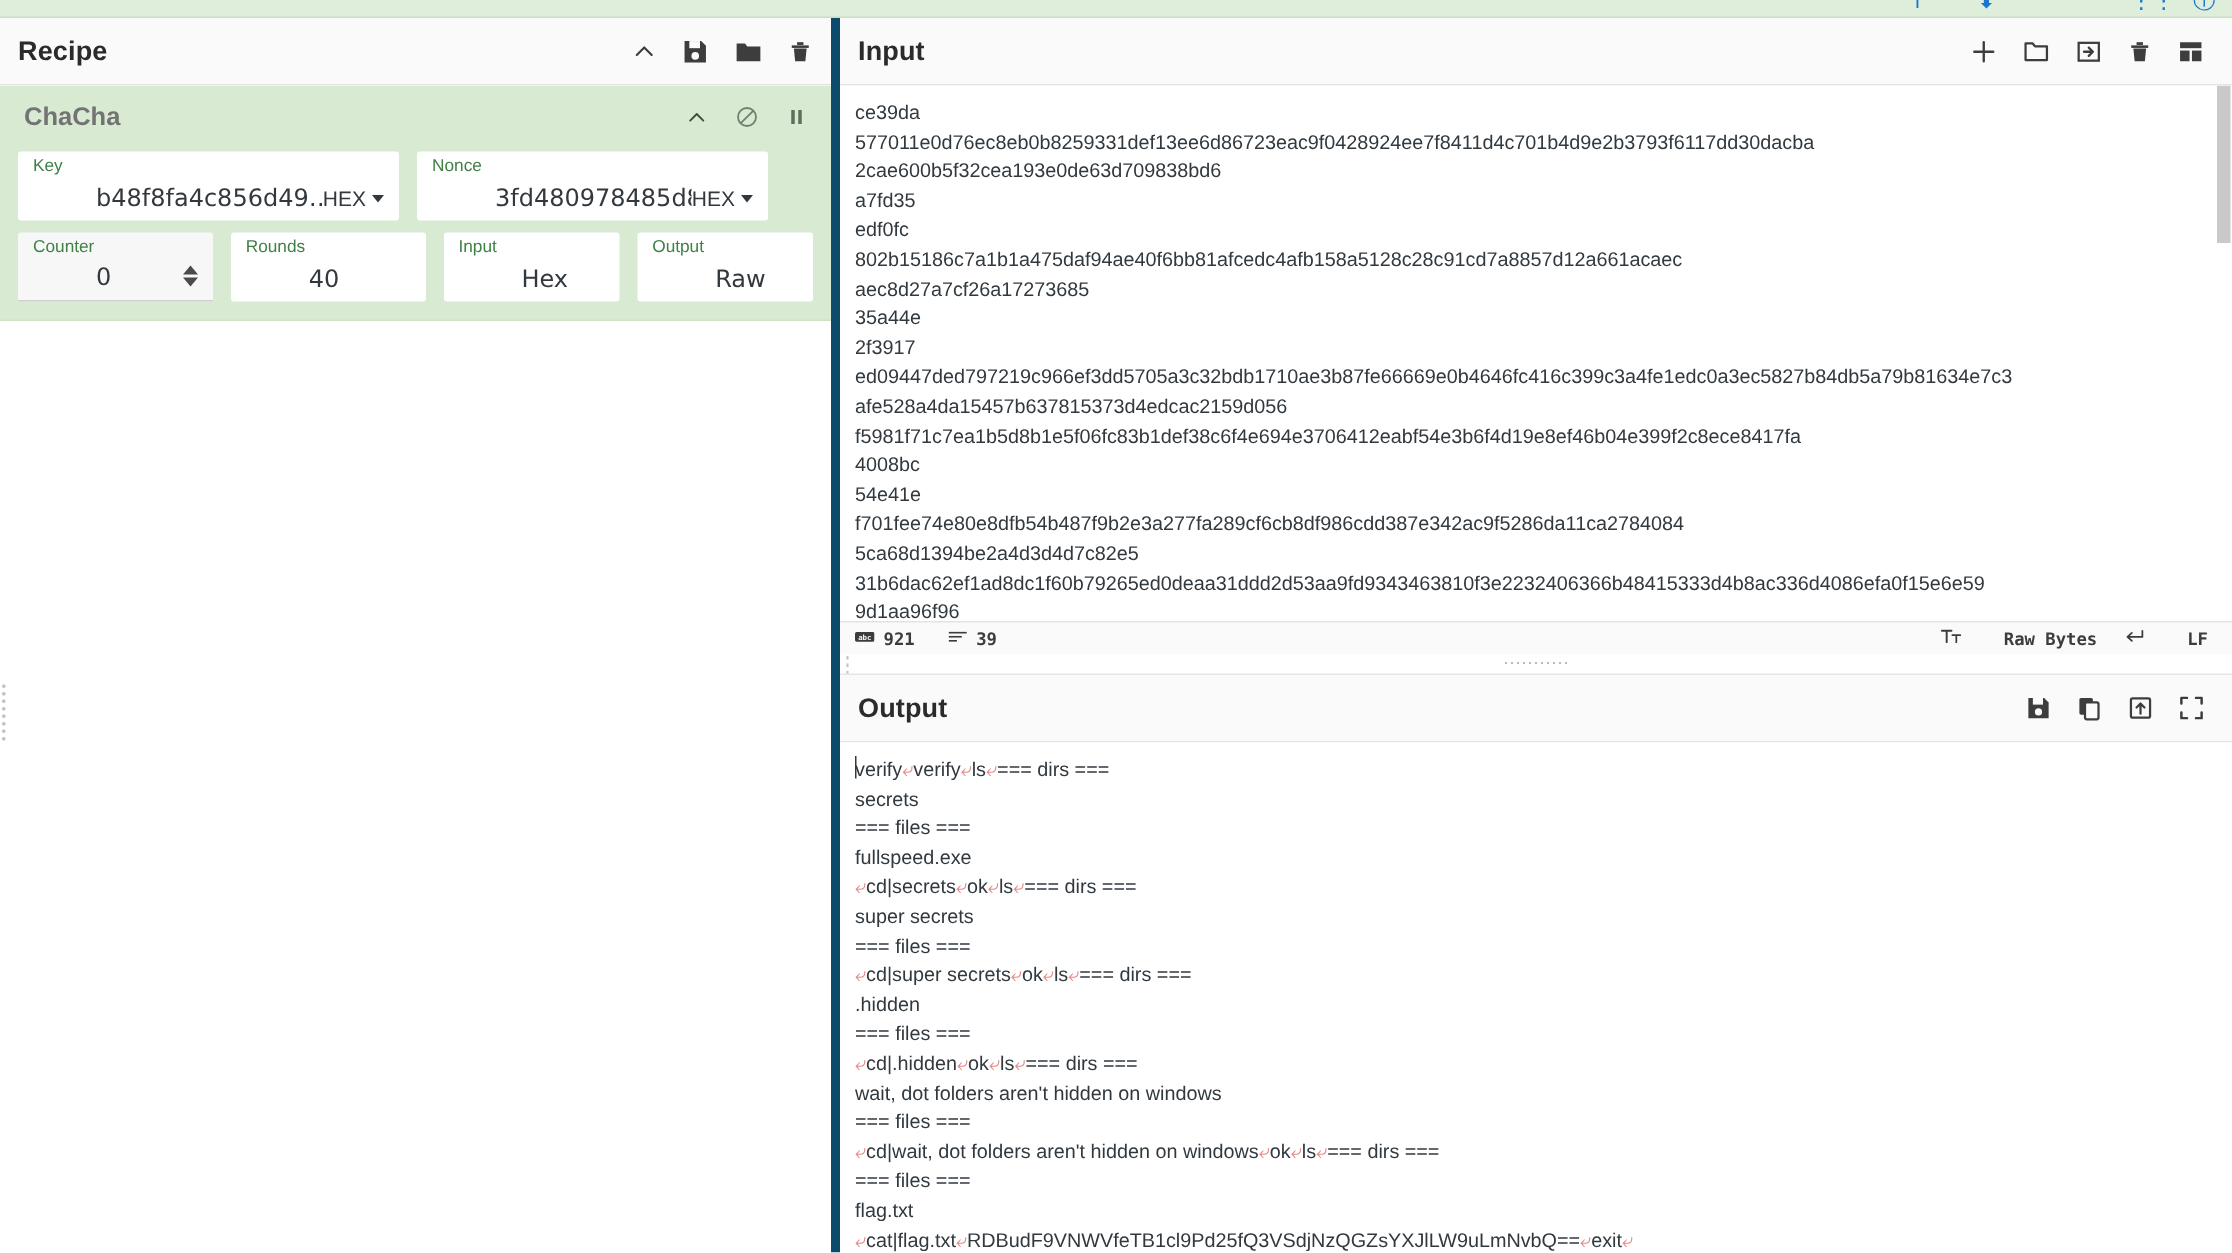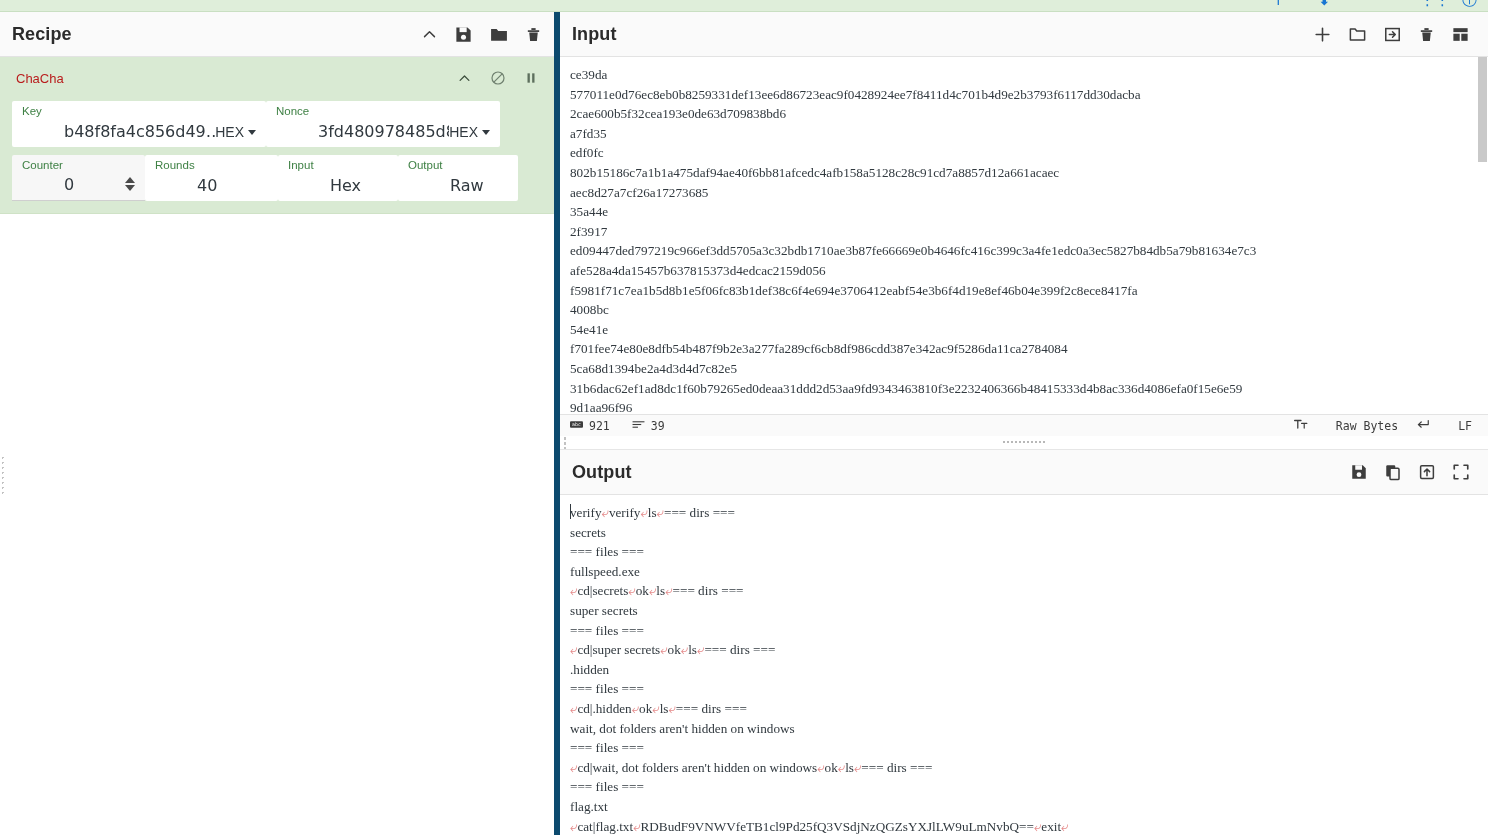--- a/index.html
+++ b/index.html
@@ -42,26 +42,26 @@
   .pane-title-icons { margin-left: auto; display: flex; align-items: center; gap: 16px; }
   .ticon { color: #3d3d3d; display: inline-flex; align-items: center; justify-content: center; }
   .ticon svg { display: block; }
 
   .recipe-list { flex: 1 1 auto; overflow: hidden; background: #ffffff; }
   .operation {
     background: #d9ead3; border-bottom: 1px solid #cfe2c6;
     padding: 0 0 12px 0;
   }
   .op-head { display: flex; align-items: center; height: 36px; padding: 6px 16px 0 16px; }
-  .op-title { font-size: 13px; font-weight: normal; color: #b91c1c; }
+  .op-title { font-size: 17px; font-weight: bold; color: #737373; }
   .op-icons { margin-left: auto; display: flex; align-items: center; gap: 18px; color: #3f5a3f; }
   .op-icons .ticon { color: #3c4e3c; }
 
   .op-args { padding: 0 12px; }
-  .arg-row { display: flex; margin-top: 8px; }
+  .arg-row { display: flex; gap: 12px; margin-top: 8px; }
 
   .field {
     background: #ffffff; border: none; border-radius: 2px;
     padding: 5px 10px 6px 10px; position: relative; display: flex; align-items: flex-end;
     min-height: 46px;
   }
   .field .label {
     position: absolute; top: 4px; left: 10px; font-size: 11.5px; color: #3f8145;
     font-family: "Liberation Sans", sans-serif;
   }
@@ -99,32 +99,32 @@
 
   .io-title-bar {
     height: 45px; flex: 0 0 45px; display: flex; align-items: center;
     padding: 0 18px 0 12px; background: #fafafa; border-bottom: 1px solid #e3e3e3;
   }
   .io-title-bar .pane-title { padding-left: 0; }
 
   .io-text {
     flex: 1 1 auto; overflow: hidden; position: relative;
     padding: 8px 0 0 10px; background: #ffffff;
-    font-family: Liberation Serif, serif;
+    font-family: Liberation Sans, sans-serif;
     font-size: 13.2px; line-height: 19.6px; color: #31393f;
     white-space: pre; min-height: 0;
   }
   .io-text .ln { white-space: pre; }
 
   .io-status {
     height: 22px; flex: 0 0 22px; display: flex; align-items: center;
     background: #fafafa; border-top: 1px solid #e3e3e3; padding: 0 6px 0 10px;
     font-family: "DejaVu Sans Mono", monospace; font-size: 11.5px; color: #3c3c3c;
   }
-  .io-status .grp { display: flex; align-items: center; gap: 6px; margin-right: 22px; }
+  .io-status .grp { display: flex; align-items: center; gap: 6px; margin-right: 22px; font-weight: bold; }
   .io-status .right { margin-left: auto; display: flex; align-items: center; gap: 8px; }
   .io-status .right .grp { margin-right: 10px; gap: 28px; }
 
   .splitter {
     height: 14px; flex: 0 0 14px; background: #ffffff; position: relative;
     border-bottom: 1px solid #e6e6e6;
   }
   .splitter .dots {
     position: absolute; left: 50%; transform: translateX(-50%); top: 4px;
     width: 44px; height: 4px;

